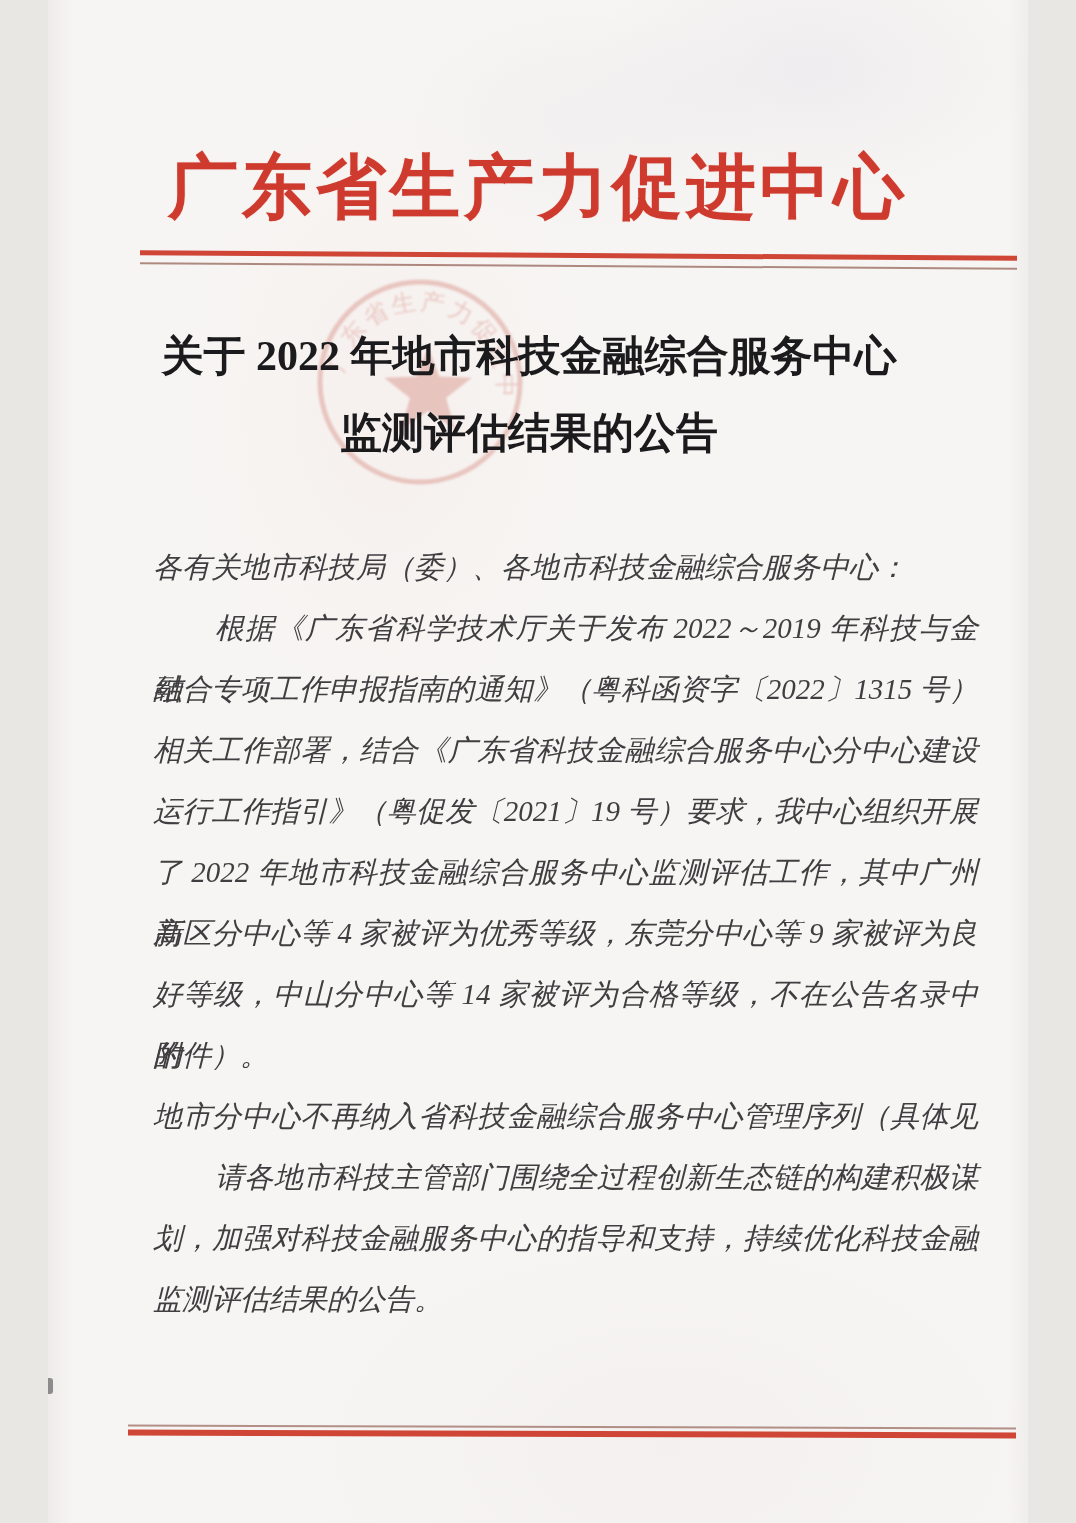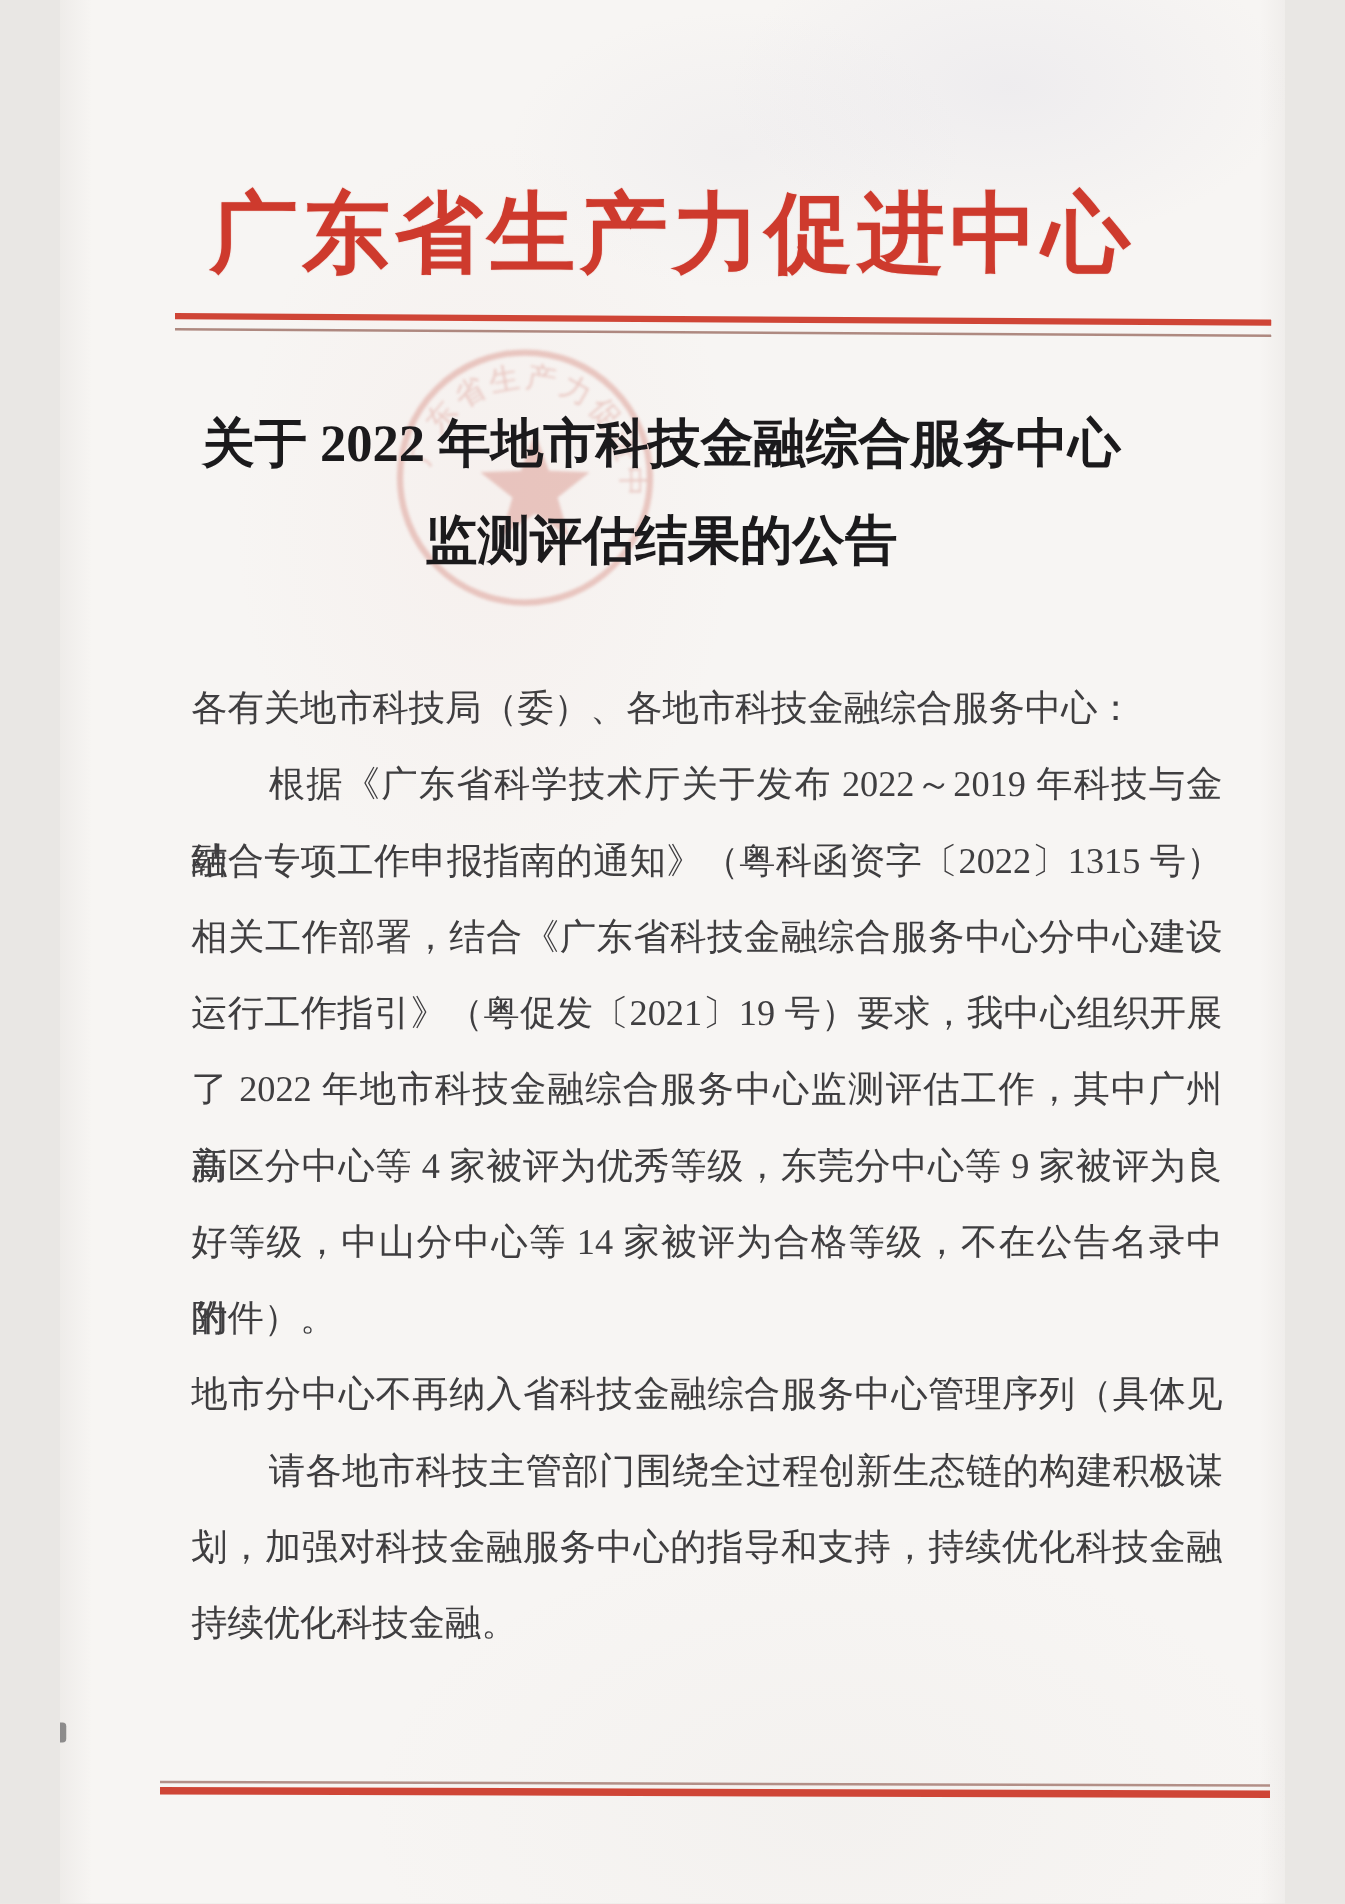--- a/index.html
+++ b/index.html
@@ -47,21 +47,21 @@
   }
   .doc-title{
     position:absolute;left:0;top:318px;width:100%;
     text-align:center;color:#1b1a1c;
     font-size:42px;font-weight:bold;line-height:77px;
     transform:translateX(-9px);
     white-space:nowrap;
   }
   .doc-body{
     position:absolute;left:105px;top:537px;width:825px;
-    color:#3f3e40;font-size:29px;
+    color:#3f3e40;font-size:29px;font-style:italic;
   }
   .bline{height:61px;line-height:61px;white-space:nowrap;}
   .bline.fill{white-space:normal;text-align:justify;text-align-last:justify;}
   .bline.indent{text-indent:62px;}
 </style>
 </head>
 <body>
 
 <div class="page">
 
@@ -97,19 +97,19 @@
     <div class="bline fill">结合专项工作申报指南的通知》（粤科函资字〔2022〕1315 号）</div>
     <div class="bline fill">相关工作部署，结合《广东省科技金融综合服务中心分中心建设</div>
     <div class="bline fill">运行工作指引》（粤促发〔2021〕19 号）要求，我中心组织开展</div>
     <div class="bline fill">了 2022 年地市科技金融综合服务中心监测评估工作，其中广州高</div>
     <div class="bline fill">新区分中心等 4 家被评为优秀等级，东莞分中心等 9 家被评为良</div>
     <div class="bline fill">好等级，中山分中心等 14 家被评为合格等级，不在公告名录中的</div>
     <div class="bline">附件）。</div>
     <div class="bline fill">地市分中心不再纳入省科技金融综合服务中心管理序列（具体见</div>
     <div class="bline indent fill">请各地市科技主管部门围绕全过程创新生态链的构建积极谋</div>
     <div class="bline fill">划，加强对科技金融服务中心的指导和支持，持续优化科技金融</div>
-    <div class="bline">持续优化科技金融。</div>
+    <div class="bline">监测评估结果的公告。</div>
   </div>
 
   <div class="rule rule-bot-thin"></div>
   <div class="rule rule-bot-thick"></div>
 
 </div>
 
 </body></html>

